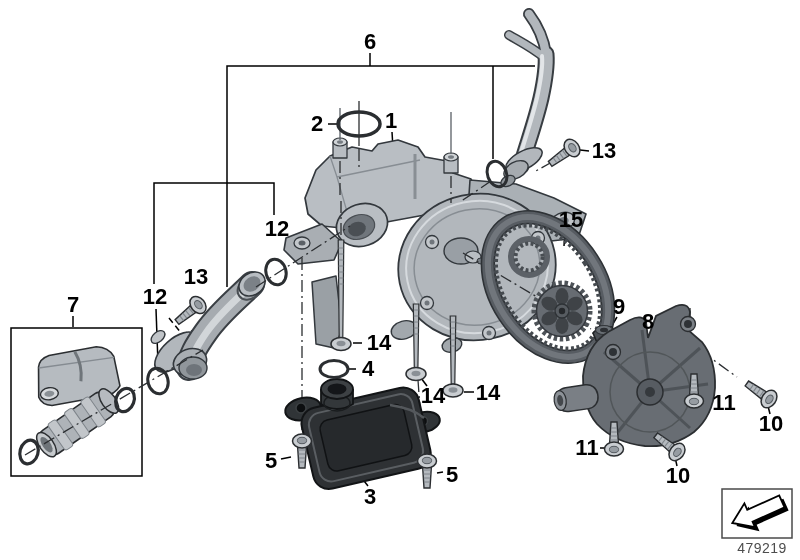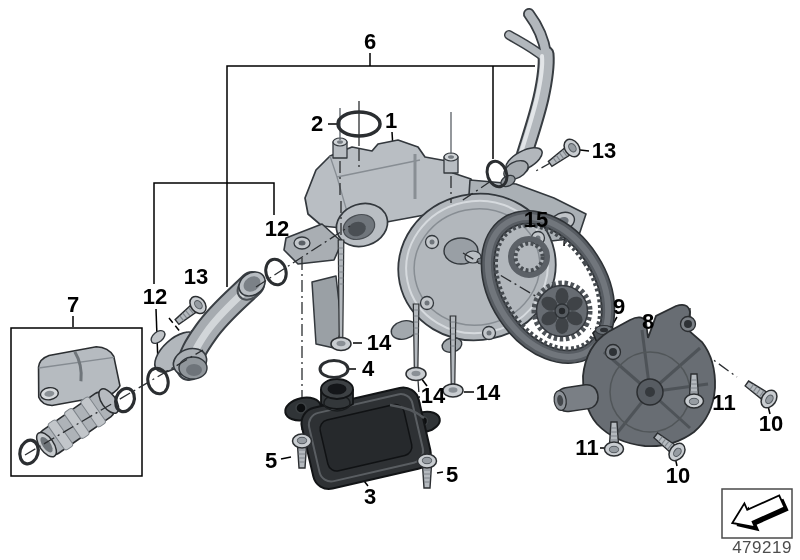--- a/index.html
+++ b/index.html
@@ -1,21 +1,21 @@
 <!DOCTYPE html>
 <html><head>
 <meta charset="utf-8">
 <style>
   html,body{margin:0;padding:0;background:#fff;}
   #stage{position:relative;width:800px;height:560px;background:#fff;overflow:hidden;
          font-family:"Liberation Sans", sans-serif;}
   #art{position:absolute;left:0;top:0;}
   .co{position:absolute;transform:translate(-50%,-50%);font-weight:bold;font-size:22px;
       color:#000;line-height:1;white-space:nowrap;letter-spacing:0;}
-  .pn{position:absolute;transform:translate(-50%,-50%);font-size:17px;color:#4d4d4d;
+  .pn{position:absolute;transform:translate(-50%,-50%);font-size:14px;color:#4d4d4d;
       letter-spacing:0.5px;}
 </style>
 </head>
 <body>
 
 <div id="stage">
 
 <svg id="art" width="800" height="560" viewBox="0 0 800 560">
   <defs>
     <g id="sb">
@@ -281,21 +281,21 @@
       <path d="M-24.5,4.5 L-5.5,-8.5 L-5.5,-1.5 L29.5,-1.5 L29.5,11.5 L-5.5,11.5 L-5.5,18.5 Z" fill="#000"></path>
       <path d="M-27,0 L-8,-13 L-8,-6 L27,-6 L27,7 L-8,7 L-8,13 Z" fill="#fff" stroke="#000" stroke-width="1.8"></path>
     </g>
   </g>
 </svg>
 
   <div class="co" style="left:370px;top:42px">6</div>
   <div class="co" style="left:317px;top:124px">2</div>
   <div class="co" style="left:391px;top:121px">1</div>
   <div class="co" style="left:604px;top:151px">13</div>
-  <div class="co" style="left:536px;top:220px">15</div>
+  <div class="co" style="left:571px;top:220px">15</div>
   <div class="co" style="left:277px;top:229px">12</div>
   <div class="co" style="left:155px;top:297px">12</div>
   <div class="co" style="left:196px;top:277px">13</div>
   <div class="co" style="left:73px;top:305px">7</div>
   <div class="co" style="left:379px;top:343px">14</div>
   <div class="co" style="left:368px;top:369px">4</div>
   <div class="co" style="left:619px;top:307px">9</div>
   <div class="co" style="left:648px;top:322px">8</div>
   <div class="co" style="left:433px;top:396px">14</div>
   <div class="co" style="left:488px;top:393px">14</div>

